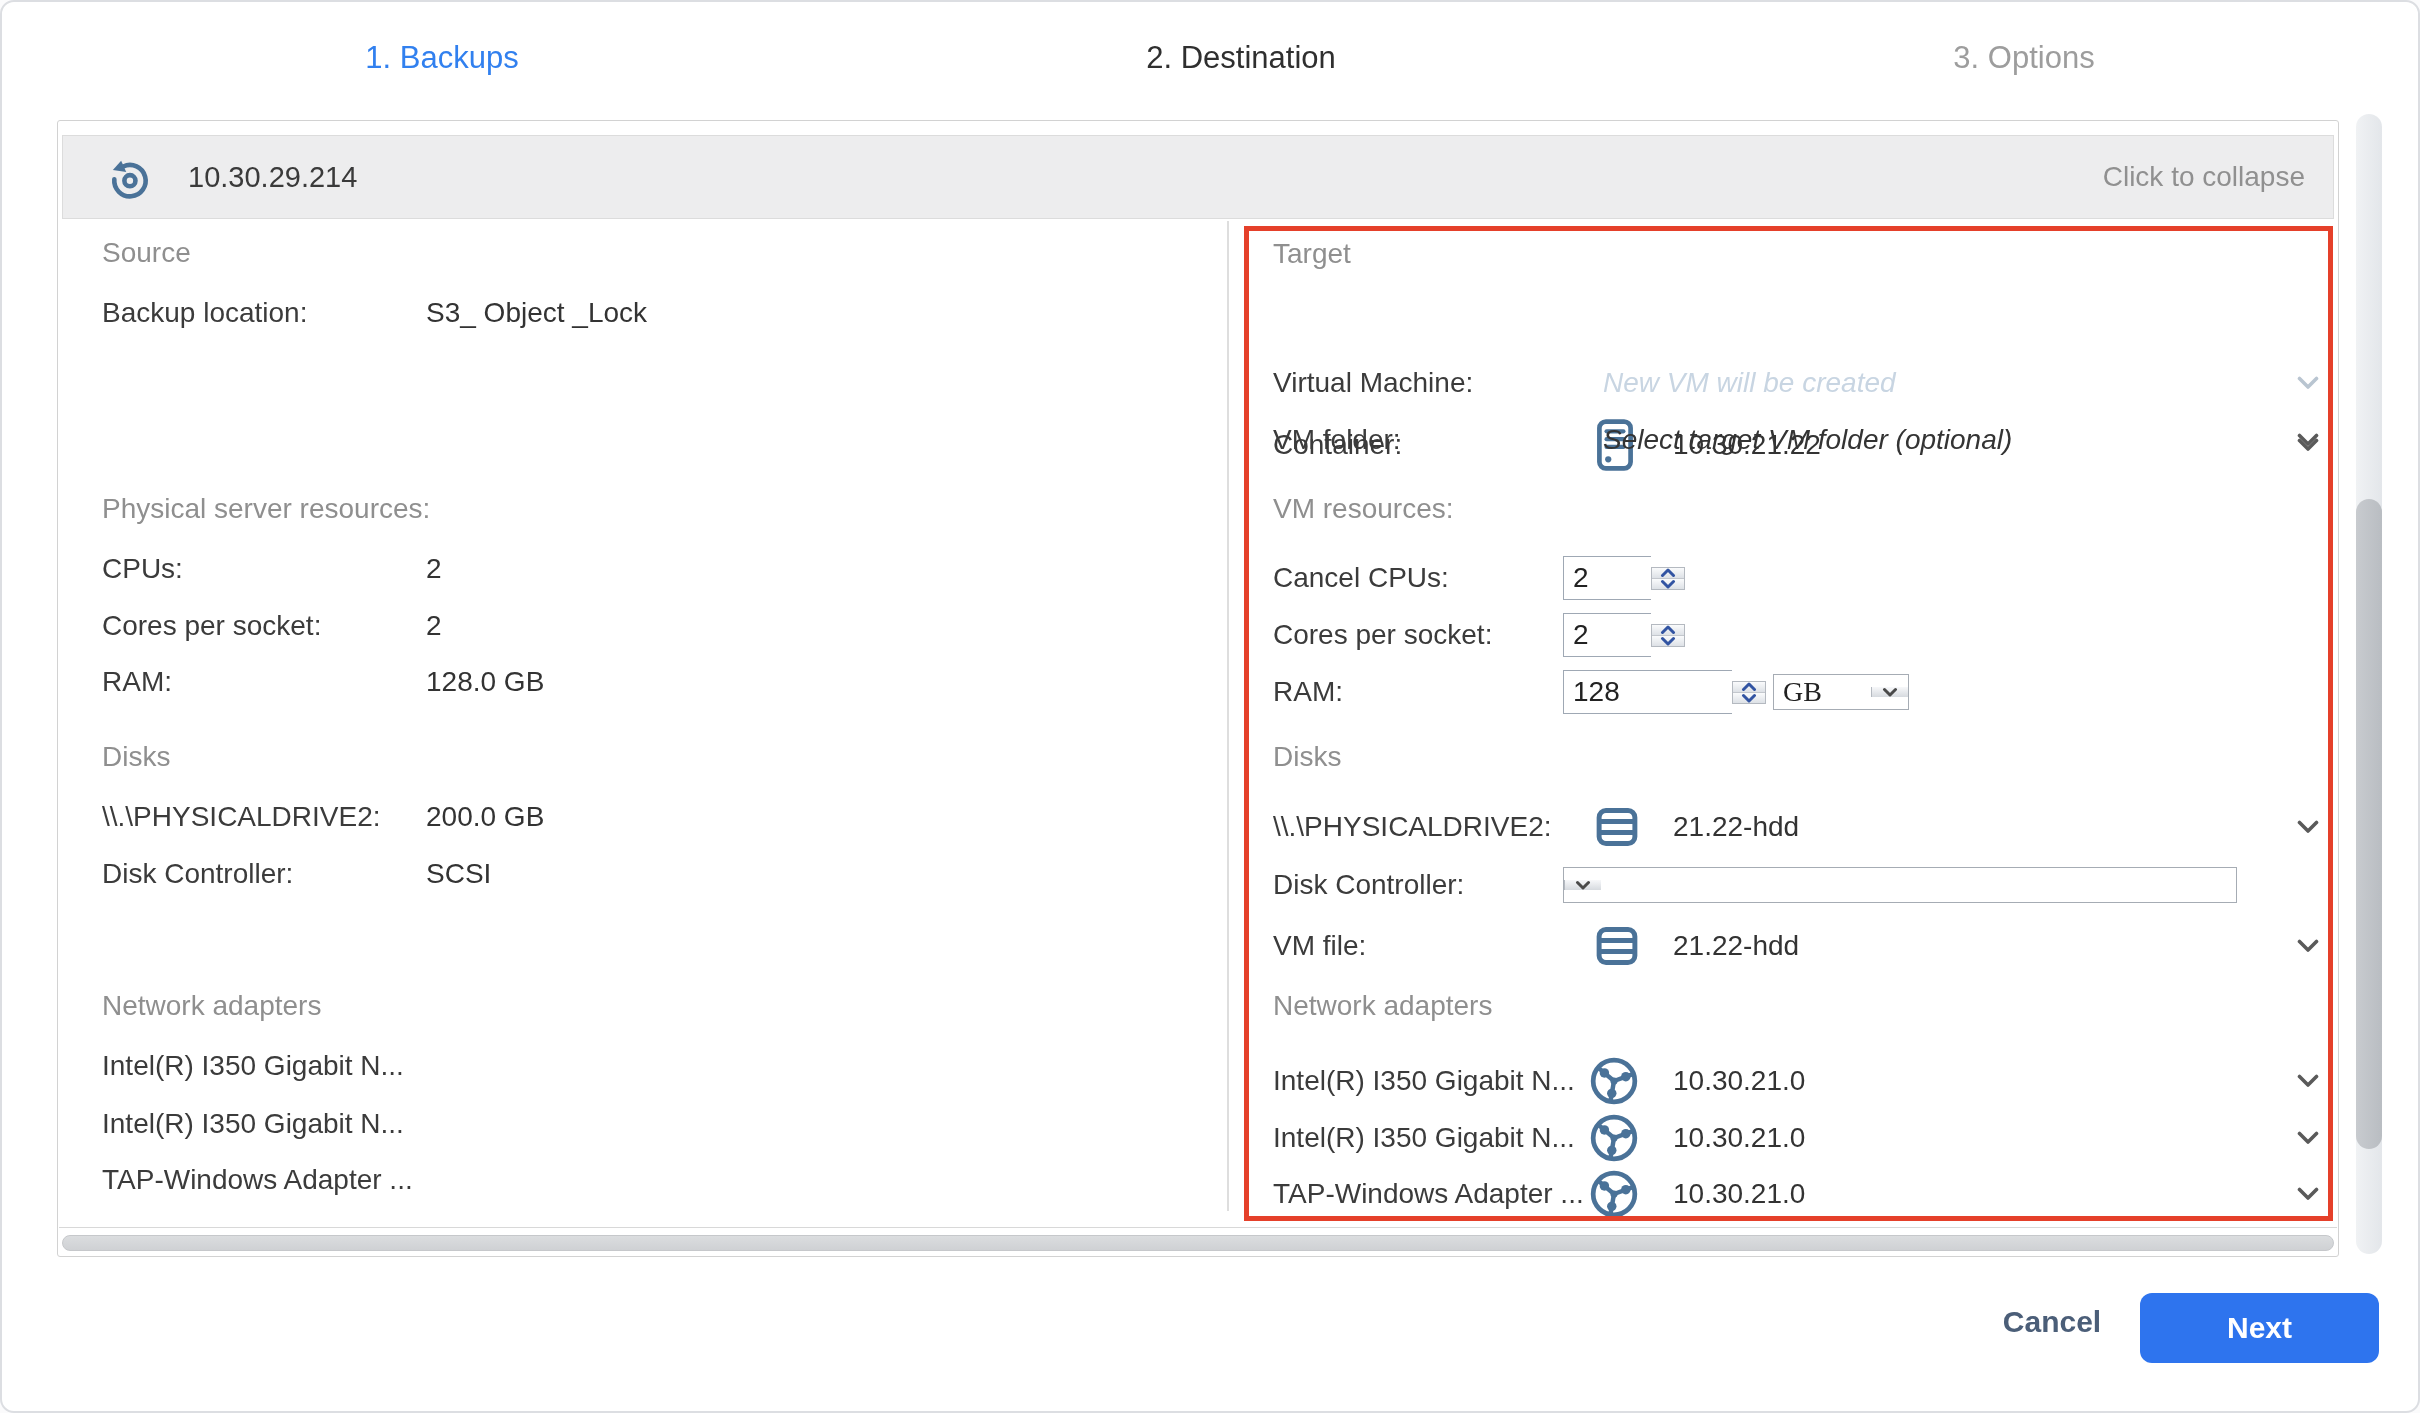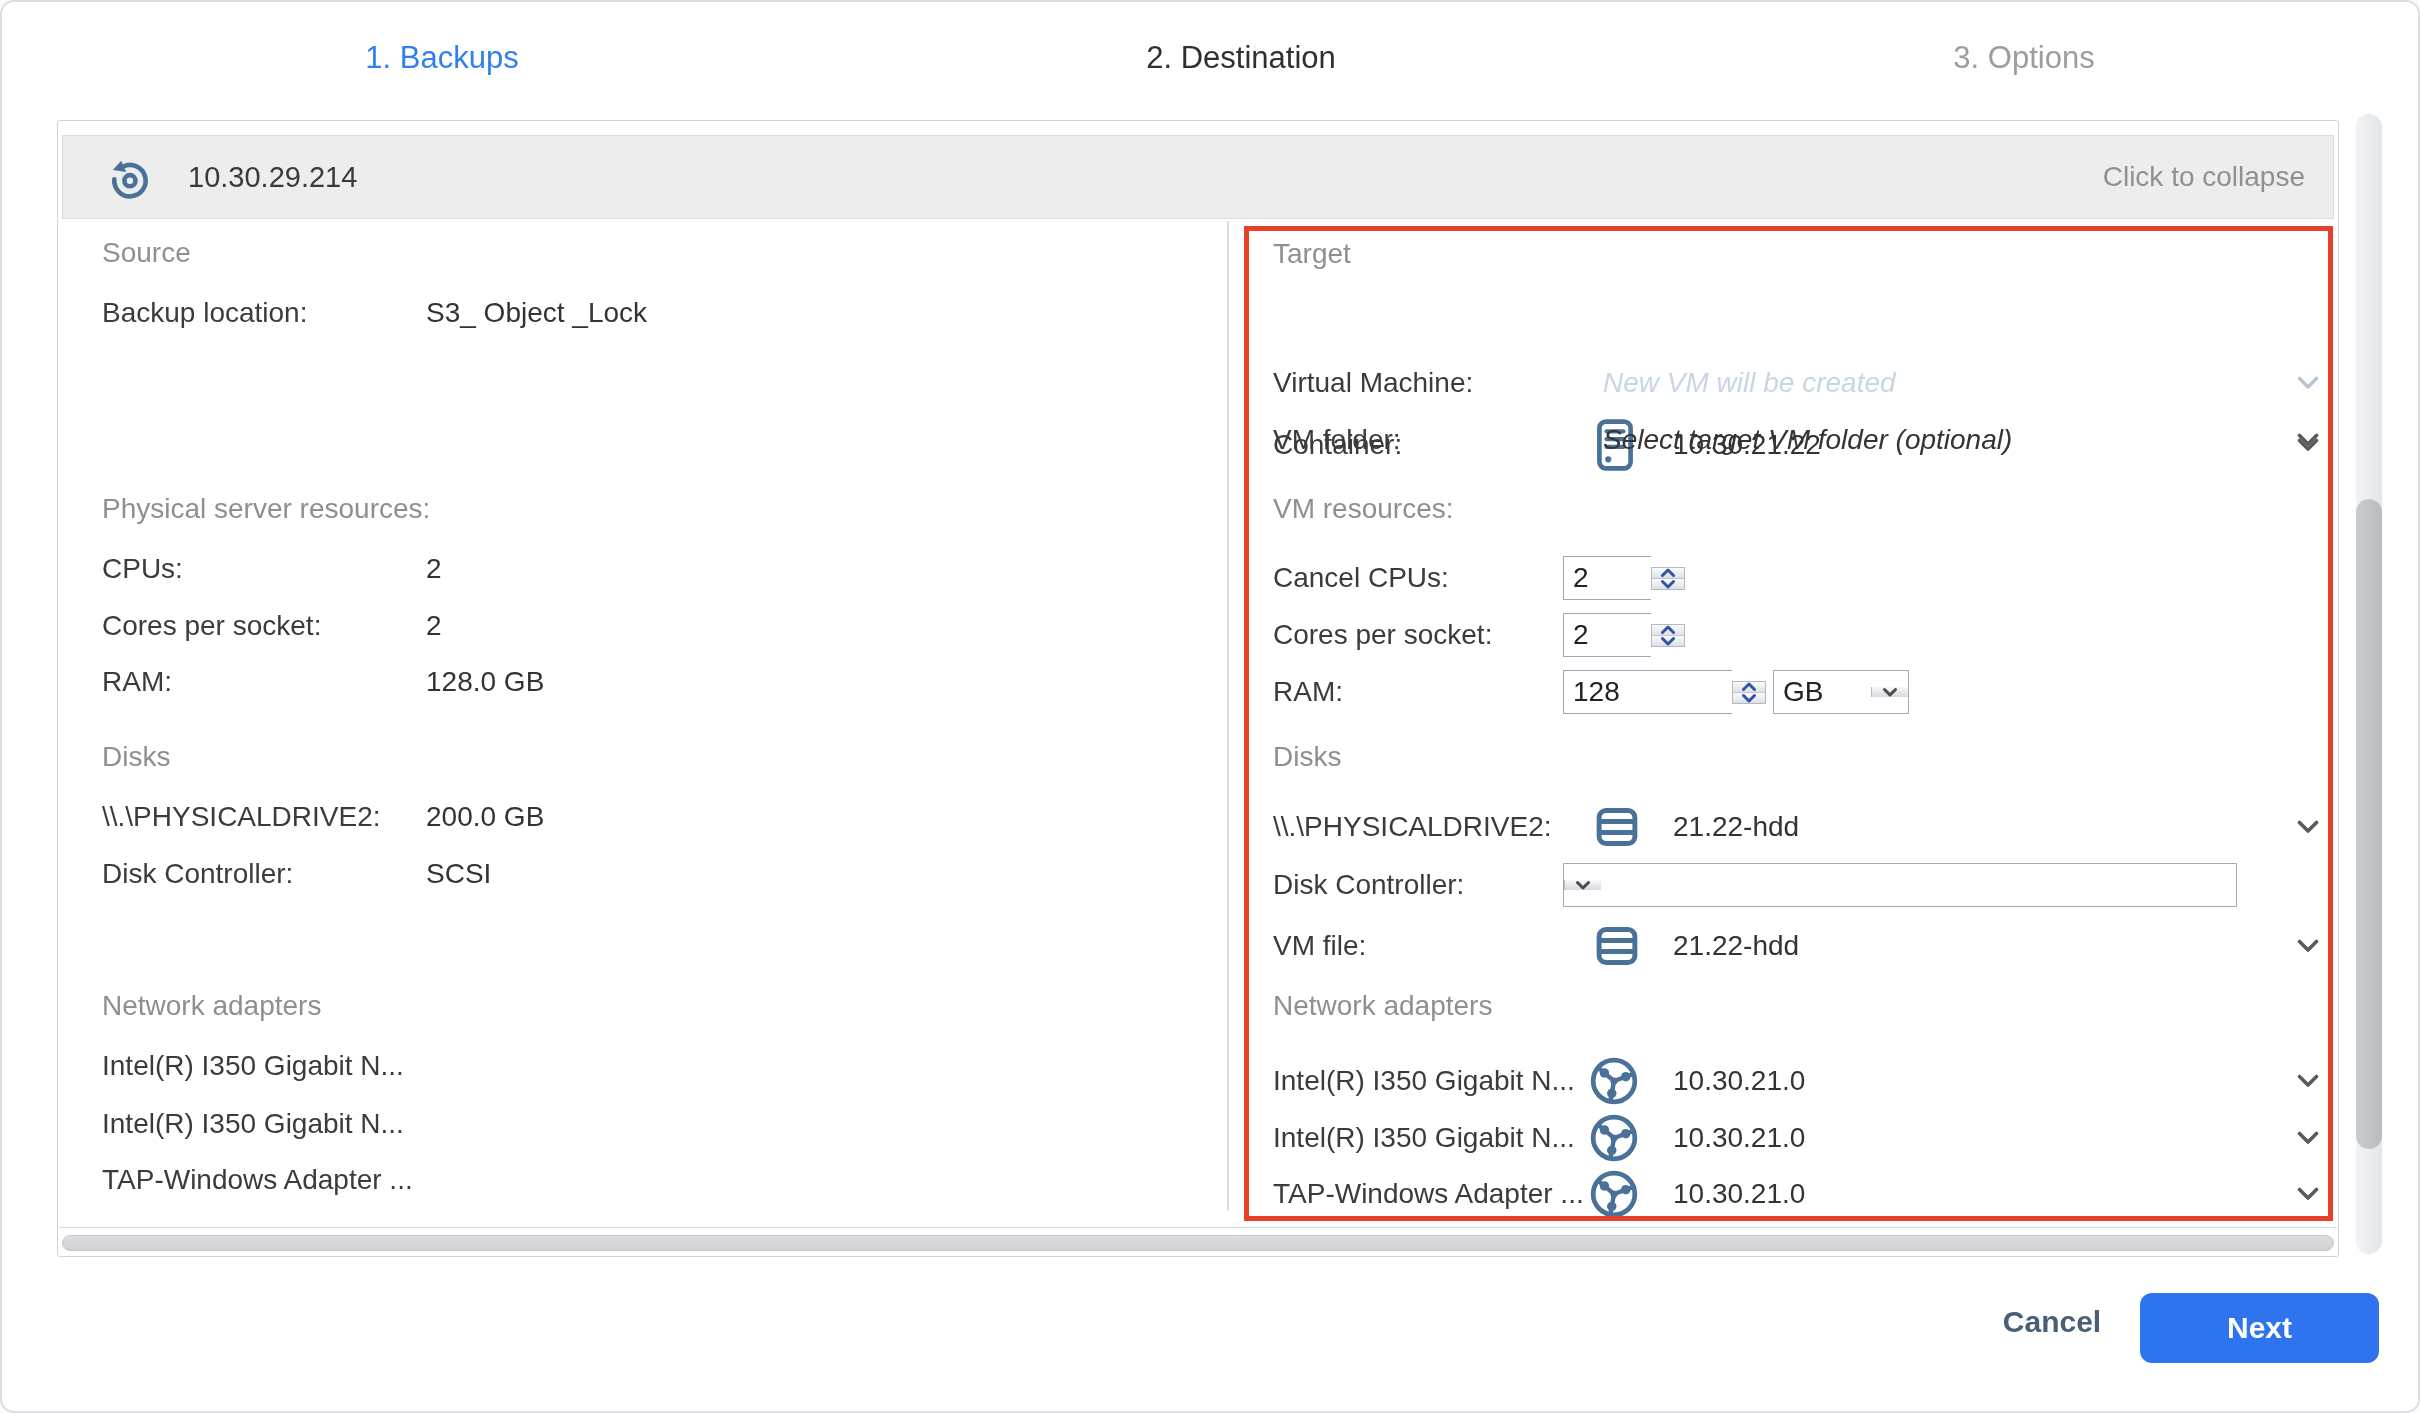--- a/index.html
+++ b/index.html
@@ -48,21 +48,21 @@
   .chev-light{color:#b9c5d1;}
   
   .spin{display:flex;height:44px;box-sizing:border-box;}
   .spin-field{height:100%;border:1px solid #9fa8b4;border-right:none;background:#fff;
     font-family:"Liberation Sans",sans-serif;font-size:28px;color:#222;padding:0 9px;
     box-sizing:border-box;outline:none;}
   .spin-btns{width:34px;display:flex;flex-direction:column;border:1px solid #b4b9c0;box-sizing:border-box;}
   .spin-btn{flex:1;display:flex;align-items:center;justify-content:center;
     background:linear-gradient(#fafbfc,#dde1e6);color:#3254a2;cursor:pointer;}
   .spin-btn:first-child{border-bottom:1px solid #c3c7cd;}
-  .combo{display:flex;height:44px;border:1px solid #a6acb4;box-sizing:border-box;background:#fff;}
+  .combo{display:flex;height:36px;border:1px solid #a6acb4;box-sizing:border-box;background:#fff;font-family:Liberation Serif, serif;}
   .combo-val{flex:1;display:flex;align-items:center;padding:0 9px;font-size:28px;color:#222;
     white-space:nowrap;overflow:hidden;}
   .combo-btn{width:36px;display:flex;align-items:center;justify-content:center;
     border-left:1px solid #b4b9c0;background:linear-gradient(#f7f8fa,#d6dadf);color:#4a4a4a;cursor:pointer;}
   
   .cancel-link{position:absolute;left:1985px;top:1303px;width:130px;text-align:center;
     font-size:30px;font-weight:bold;color:#4b5e78;cursor:pointer;}
   .next-btn{position:absolute;left:2138px;top:1291px;width:239px;height:70px;border-radius:12px;
     background:#2e74ee;color:#ffffff;font-size:30px;font-weight:bold;display:flex;
     align-items:center;justify-content:center;cursor:pointer;}

